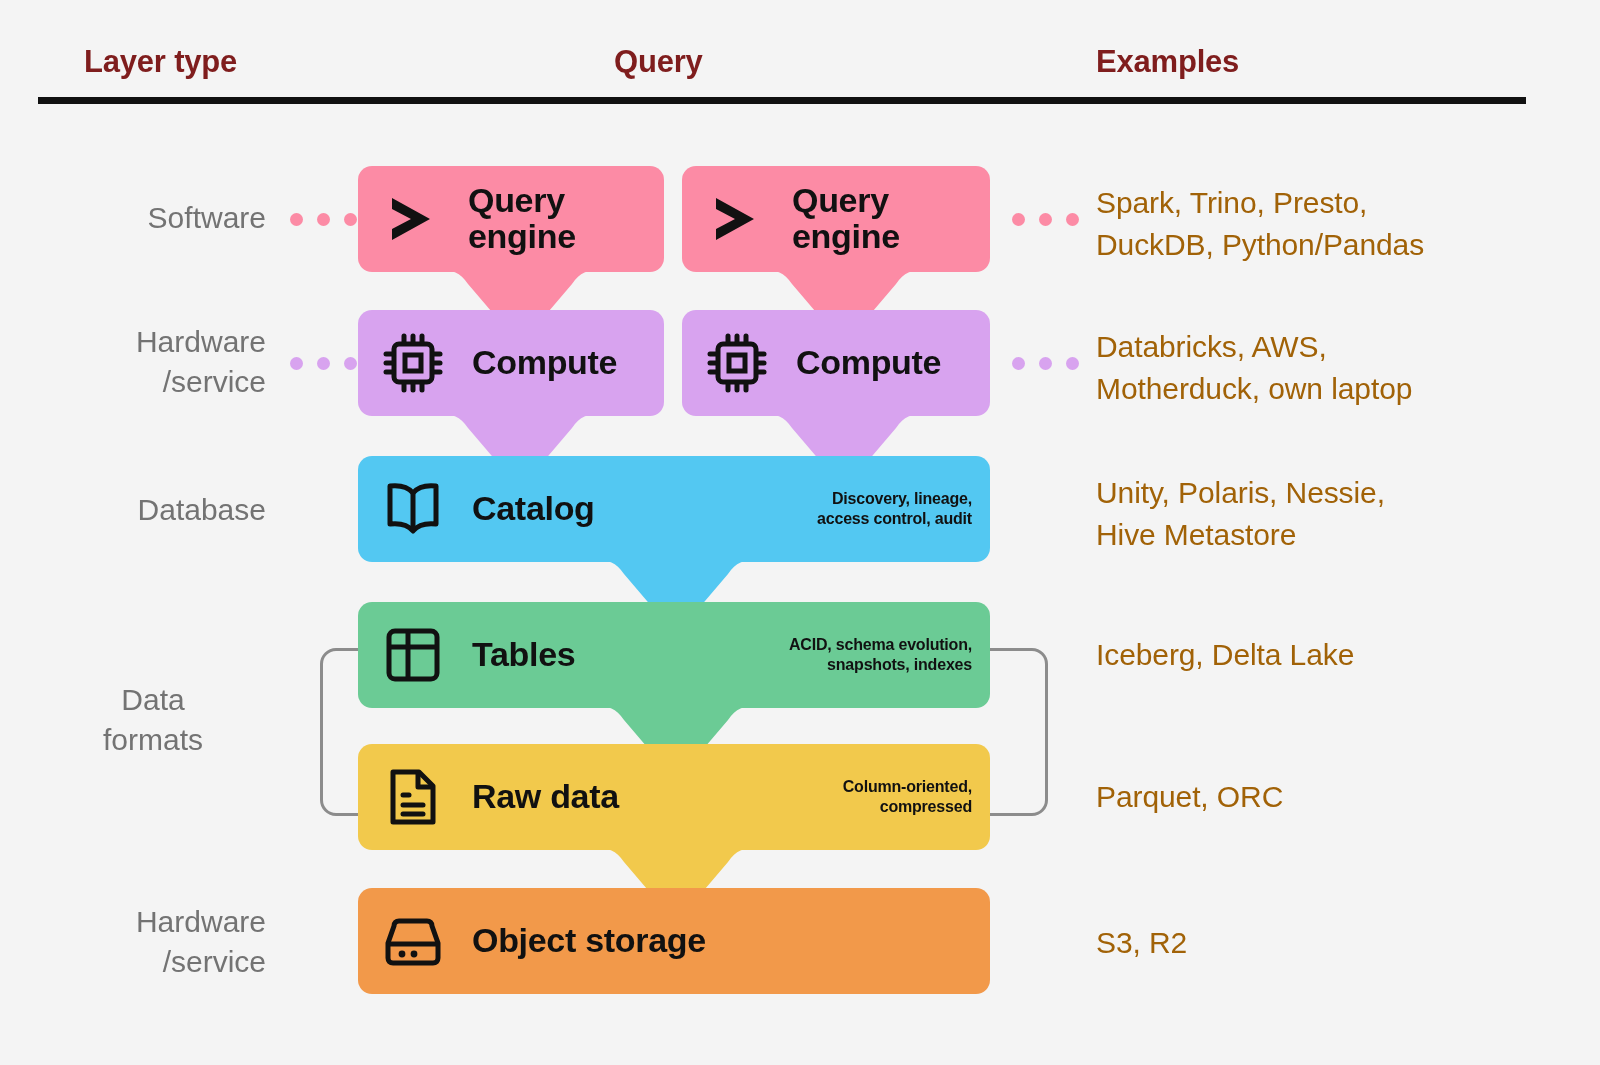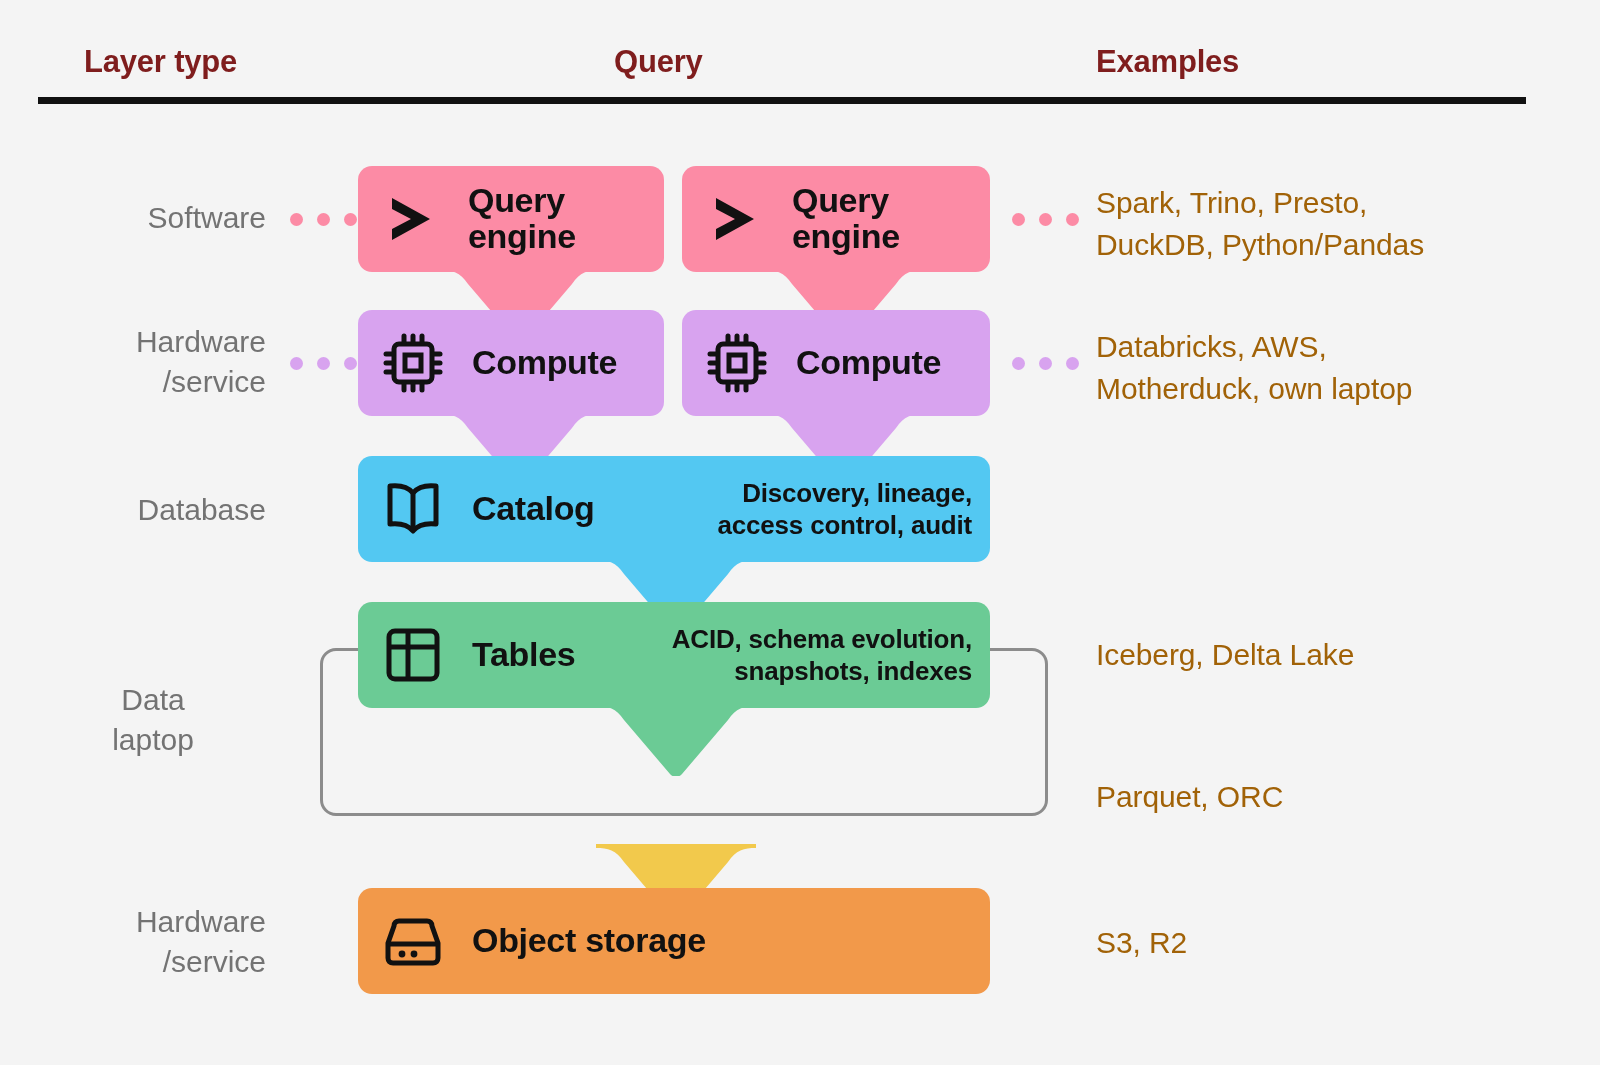--- a/index.html
+++ b/index.html
@@ -121,21 +121,21 @@
   .box .blabel {
     font-size: 34px;
     font-weight: bold;
     line-height: 1.05;
     color: #111;
     white-space: pre-line;
     margin-left: 26px;
     letter-spacing: -0.3px;
   }
   .box .bnote {
-    font-size: 26px;
+    font-size: 16px;
     font-weight: bold;
     line-height: 1.25;
     color: #111;
     white-space: pre-line;
     text-align: right;
     margin-left: auto;
     letter-spacing: -0.2px;
   }
 
   
@@ -183,21 +183,21 @@
   <div class="hdr" id="hdr-examples">Examples</div>
   <div id="hdr-rule"></div>
 
   <div id="bracket"></div>
 
   <div class="ltype" style="left:40px; top:198px; width:226px;">Software</div>
   <div class="ltype" style="left:40px; top:322px; width:226px;">Hardware
 /service</div>
   <div class="ltype" style="left:40px; top:490px; width:226px;">Database</div>
   <div class="ltype center" style="left:40px; top:680px; width:226px;">Data
-laptop</div>
+formats</div>
   <div class="ltype" style="left:40px; top:902px; width:226px;">Hardware
 /service</div>
 
   <div class="dots" style="left:290px; top:213px;">
     <span style="background:#fc8ba5"></span>
       <span style="background:#fc8ba5"></span>
       <span style="background:#fc8ba5"></span>
   </div>
   <div class="dots" style="left:1012px; top:213px;">
     <span style="background:#fc8ba5"></span>
@@ -335,36 +335,56 @@
           <line x1="9" y1="25" x2="57" y2="25" stroke="#111" stroke-width="5"></line>
           <line x1="28" y1="9" x2="28" y2="57" stroke="#111" stroke-width="5"></line>
         </svg>
       </span>
       <span class="blabel">Tables</span>
       <span class="bnote">ACID, schema evolution,
 snapshots, indexes</span>
     </div>
   </div>
 
+  <div class="box" id="box-raw">
+    <div class="inner">
+      <span class="bicon">
+        <svg width="66" height="66" viewBox="0 0 66 66">
+          <path d="M13 8 L39 8 L53 22 L53 58 L13 58 Z" fill="none" stroke="#111" stroke-width="5" stroke-linejoin="round"></path>
+          <path d="M38 8 L38 23 L53 23" fill="none" stroke="#111" stroke-width="5" stroke-linejoin="round"></path>
+          <g stroke="#111" stroke-width="5" stroke-linecap="round">
+            <line x1="23" y1="31" x2="29" y2="31"></line>
+            <line x1="23" y1="41" x2="43" y2="41"></line>
+            <line x1="23" y1="50" x2="43" y2="50"></line>
+          </g>
+        </svg>
+      </span>
+      <span class="blabel">Raw data</span>
+      <span class="bnote">Column-oriented,
+compressed</span>
+    </div>
+  </div>
 
   <div class="box" id="box-storage">
     <div class="inner">
       <span class="bicon">
         <svg width="66" height="66" viewBox="0 0 66 66">
           <path d="M14 18 C14 15 16 13 19 13 L47 13 C50 13 52 15 52 18 L58 35 L58 50 C58 53 56 55 53 55 L13 55 C10 55 8 53 8 50 L8 35 Z" fill="none" stroke="#111" stroke-width="5" stroke-linejoin="round"></path>
           <line x1="8" y1="36" x2="58" y2="36" stroke="#111" stroke-width="5"></line>
           <circle cx="22" cy="46" r="3.4" fill="#111"></circle>
           <circle cx="34" cy="46" r="3.4" fill="#111"></circle>
         </svg>
       </span>
       <span class="blabel">Object storage</span>
     </div>
   </div>
 
   <div class="ex" style="top:182px;">Spark, Trino, Presto,
 DuckDB, Python/Pandas</div>
   <div class="ex" style="top:326px;">Databricks, AWS,
 Motherduck, own laptop</div>
+  <div class="ex" style="top:472px;">Unity, Polaris, Nessie,
+Hive Metastore</div>
   <div class="ex" style="top:634px;">Iceberg, Delta Lake</div>
   <div class="ex" style="top:776px;">Parquet, ORC</div>
   <div class="ex" style="top:922px;">S3, R2</div>
 
 </div>
 
 </body></html>

